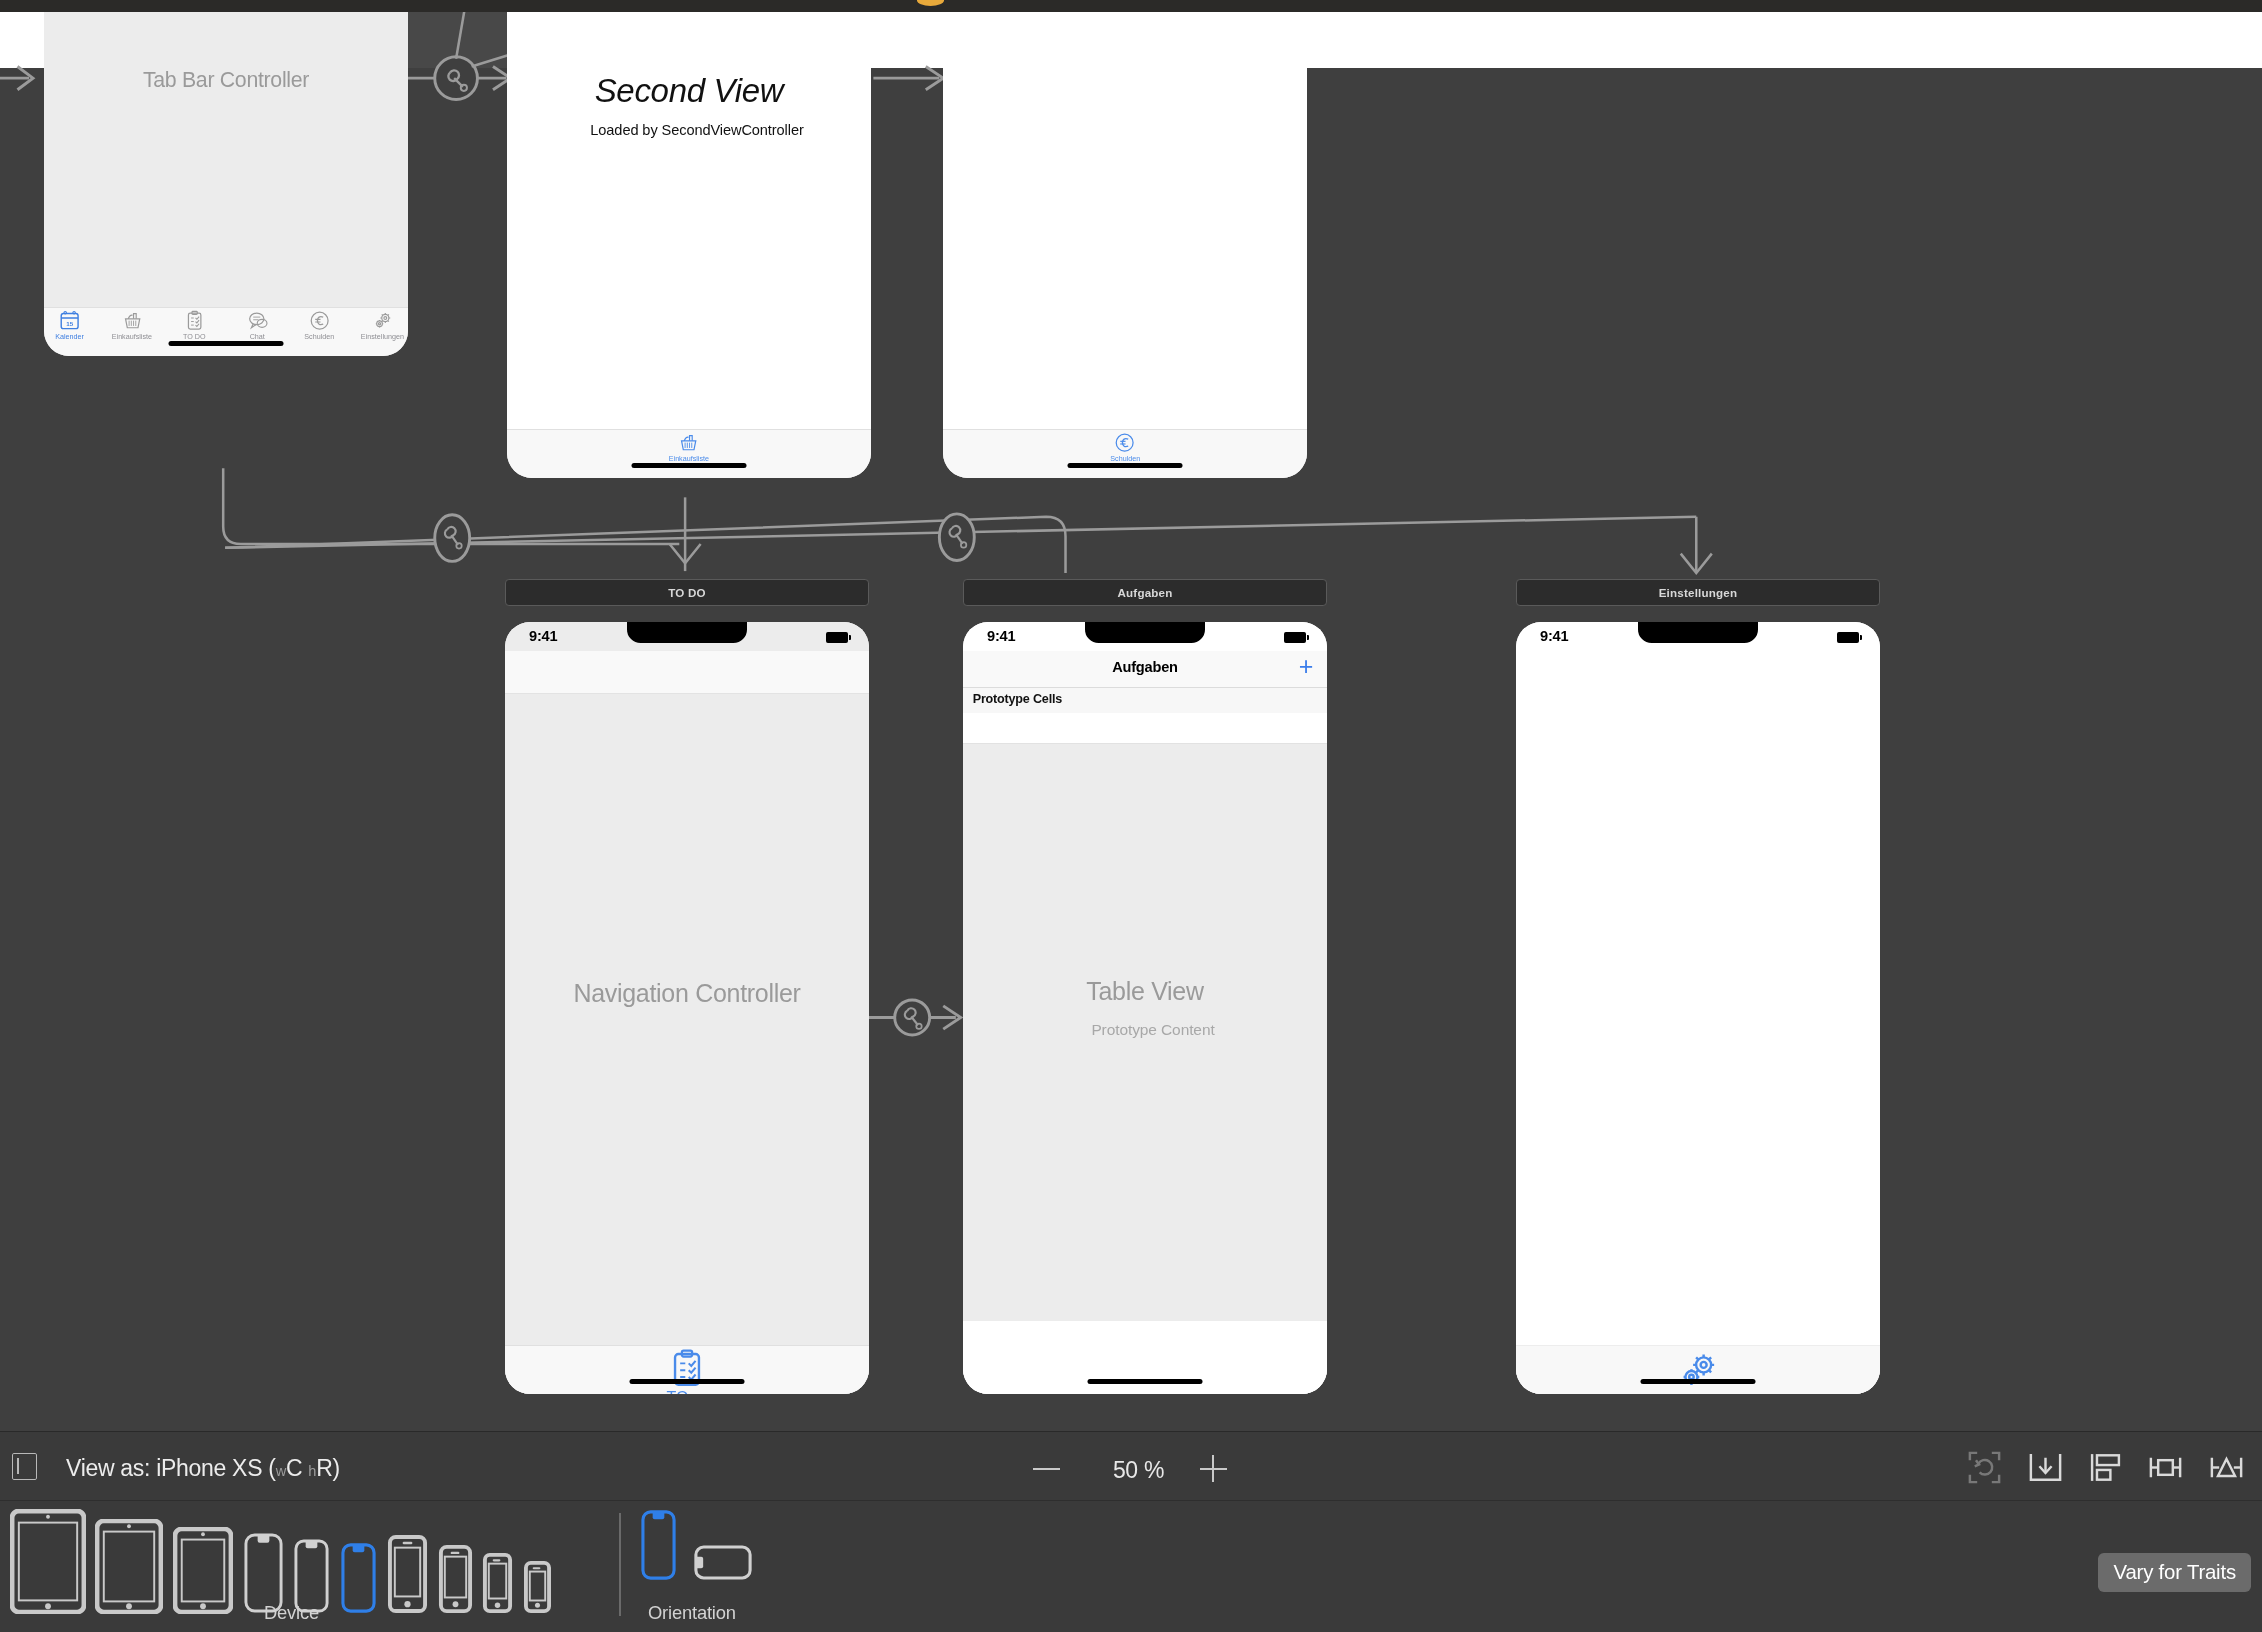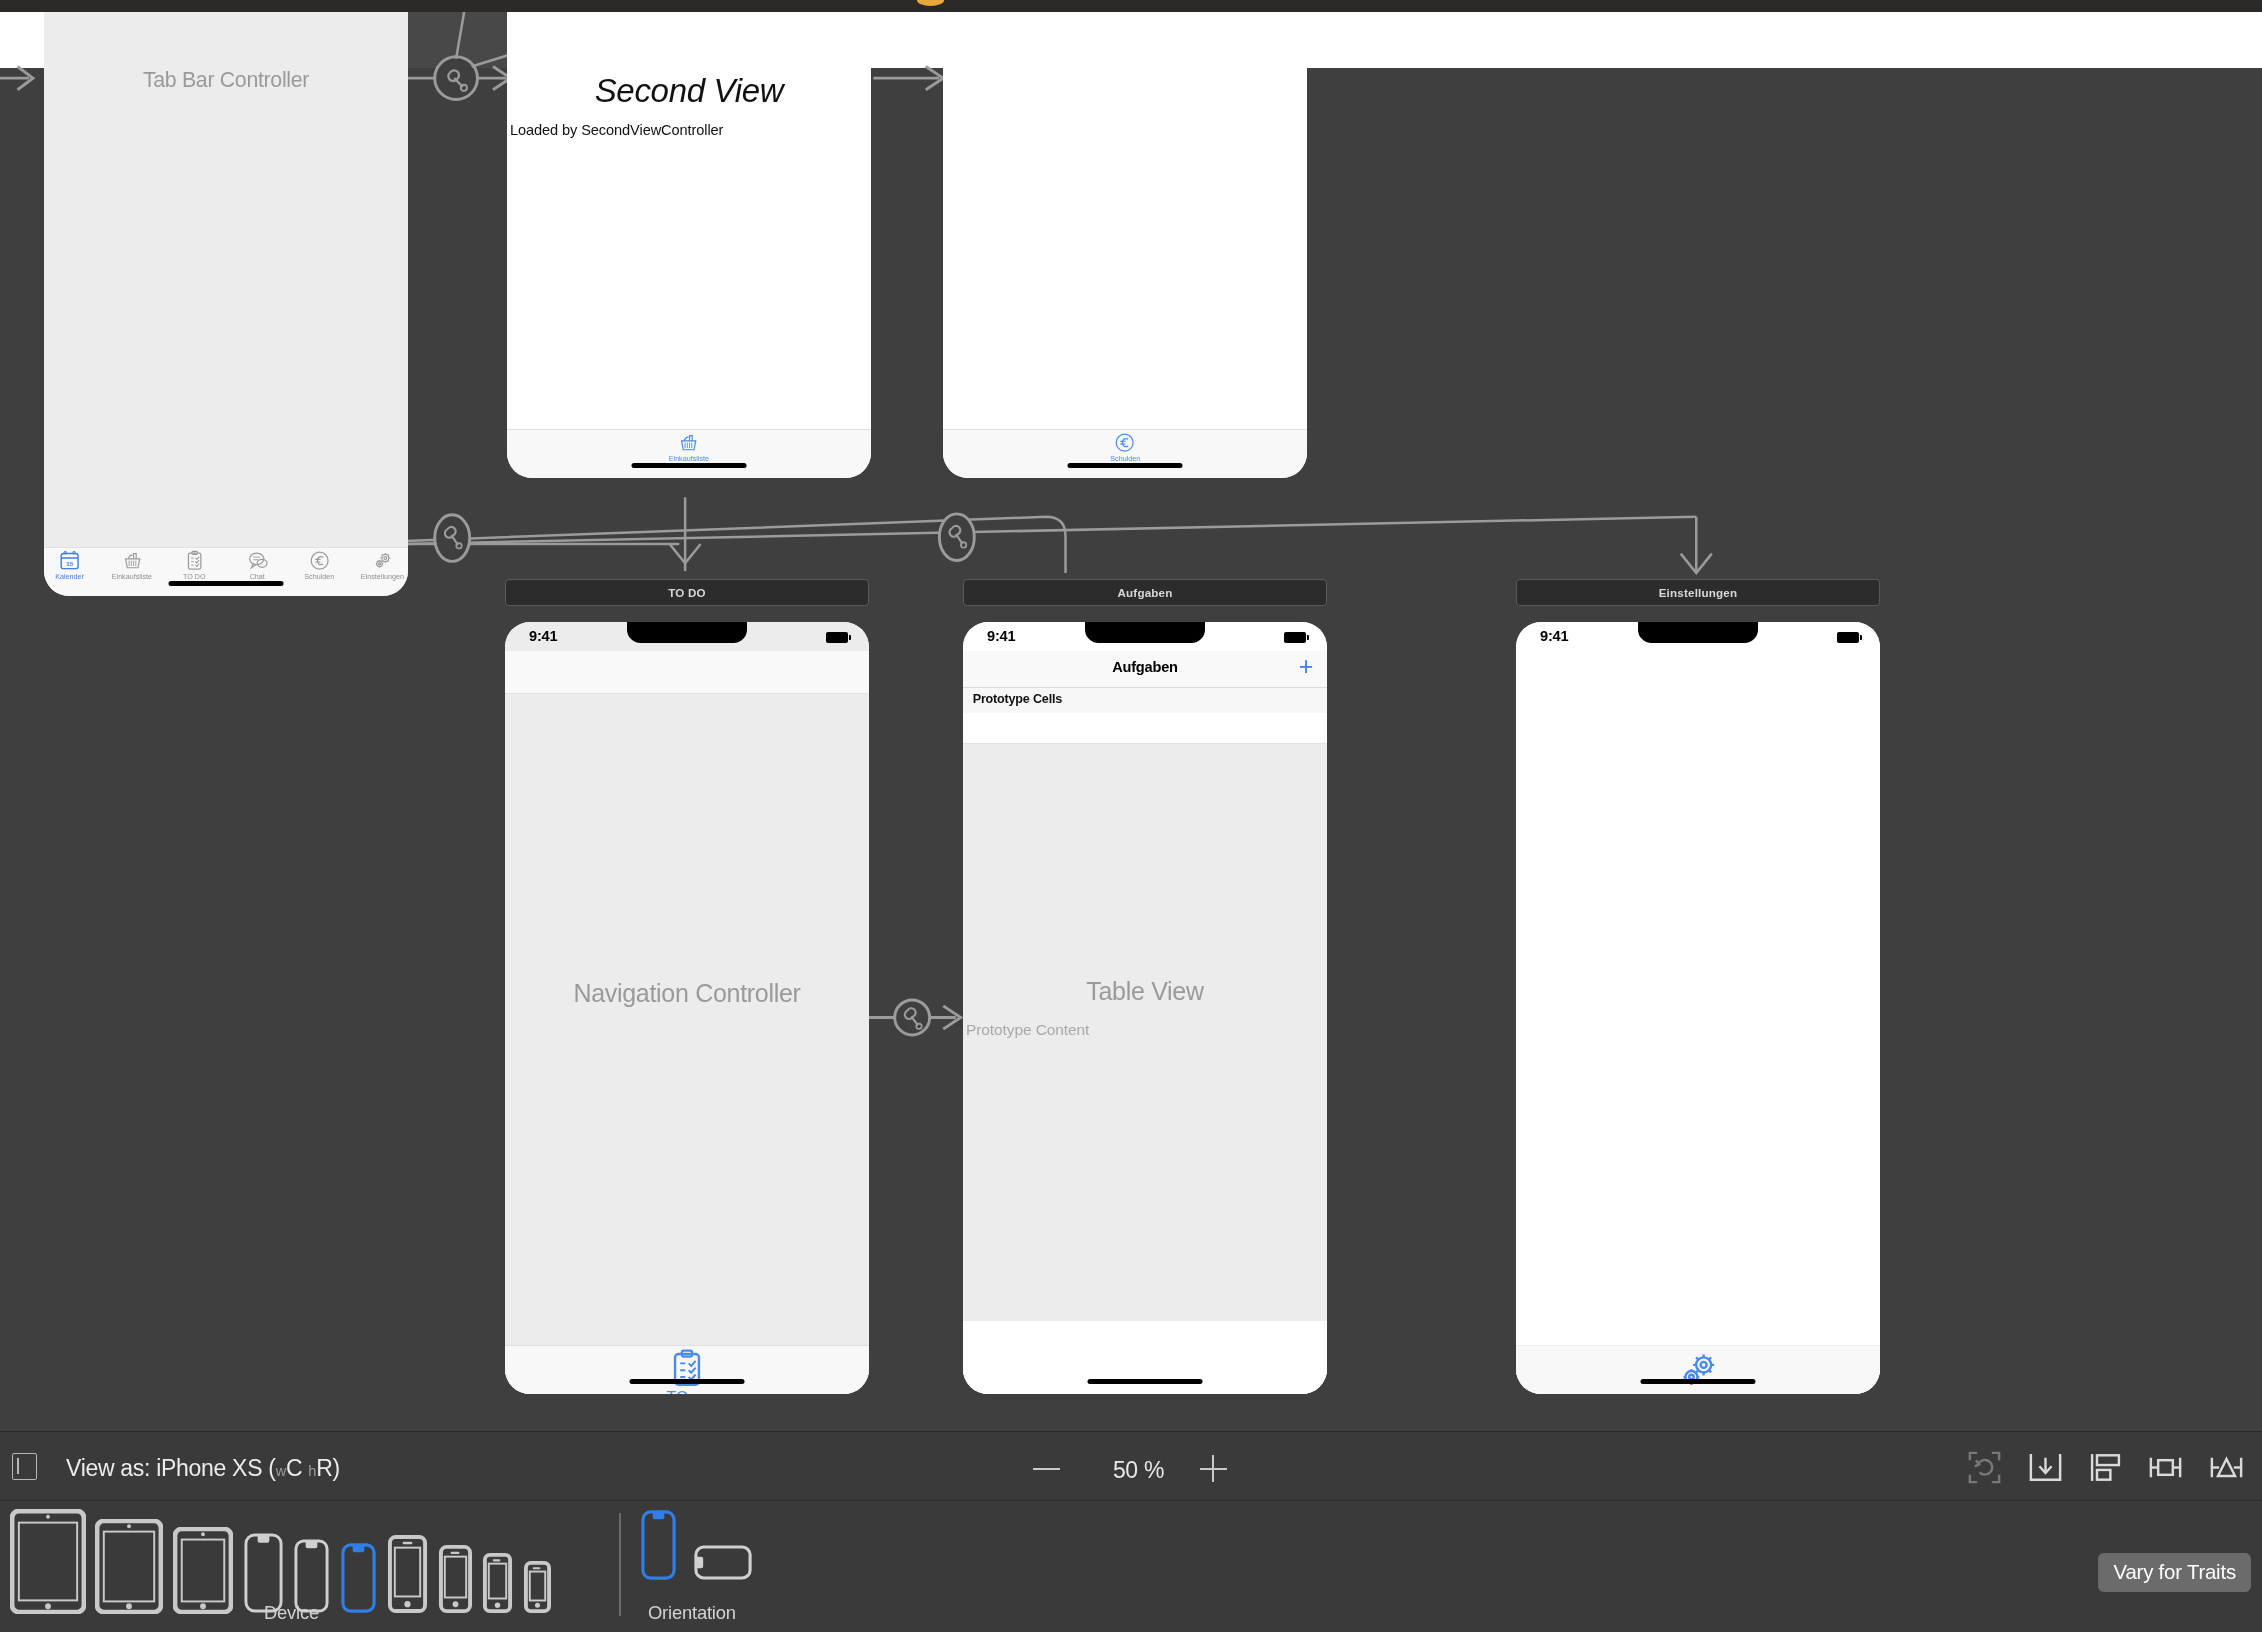--- a/index.html
+++ b/index.html
@@ -80,22 +80,22 @@
     bottom:9.7px; width:115px; height:4.9px;
     background:#000; border-radius:2.9px;
   }
 
   .placeholder-title {
     position:absolute; left:0; right:0;
     text-align:center; color:#9a9a9a;
     font-size:21.3px; font-weight:500; letter-spacing:-0.3px;
   }
   .placeholder-sub {
-    position:absolute; left:3px; right:0;
-    text-align:left; color:#a8a8a8;
+    position:absolute; left:16px; right:0;
+    text-align:center; color:#a8a8a8;
     font-size:12.6px; letter-spacing:-0.1px;
   }
 
   
   .tabbar {
     position:absolute; left:0; right:0; bottom:0; height:49px;
     background:#f8f8f8; border-top:1px solid #e0e0e0;
     display:flex; align-items:flex-start; justify-content:space-around;
     padding-top:2.9px;
     gap:11px;
@@ -283,21 +283,21 @@
         <path d="M 895 1036 L 985 1036"></path>
         <path d="M 972 1024 L 990 1036 L 972 1048"></path>
         <circle cx="940" cy="1036" r="18" fill="#3f3f3f"></circle>
         <path d="M 935 1029 a 4.5 4.5 0 1 1 6 6 a 4.5 4.5 0 1 1 -6 -6" stroke-width="2.2"></path>
         <path d="M 939 1035 L 946 1044" stroke-width="2.2"></path>
         <circle cx="947" cy="1045" r="2.8" stroke-width="1.8"></circle>
       </g>
     </svg>
 
     <div class="scene" style="left:44px; top:0px; width:364px; height:466px;">
-      <div class="phone clipped-top phone-bg-gray" style="left:0; top:0; width:364px; height:584px;">
+      <div class="phone clipped-top phone-bg-gray" style="left:0; top:0; width:364px; height:344px;">
 
         <div class="placeholder-title" style="top:56px;">Tab Bar Controller</div>
 
         <div class="tabbar">
 
           <div class="tabitem active">
             <svg class="ticon" viewBox="0 0 24 24">
               <rect x="2.5" y="4" width="19" height="17" rx="2.5" fill="none" stroke="#3f7fe0" stroke-width="1.6"></rect>
               <line x1="2.5" y1="9" x2="21.5" y2="9" stroke="#3f7fe0" stroke-width="1.6"></line>
               <circle cx="7" cy="3" r="1.4" fill="none" stroke="#3f7fe0" stroke-width="1.2"></circle>

